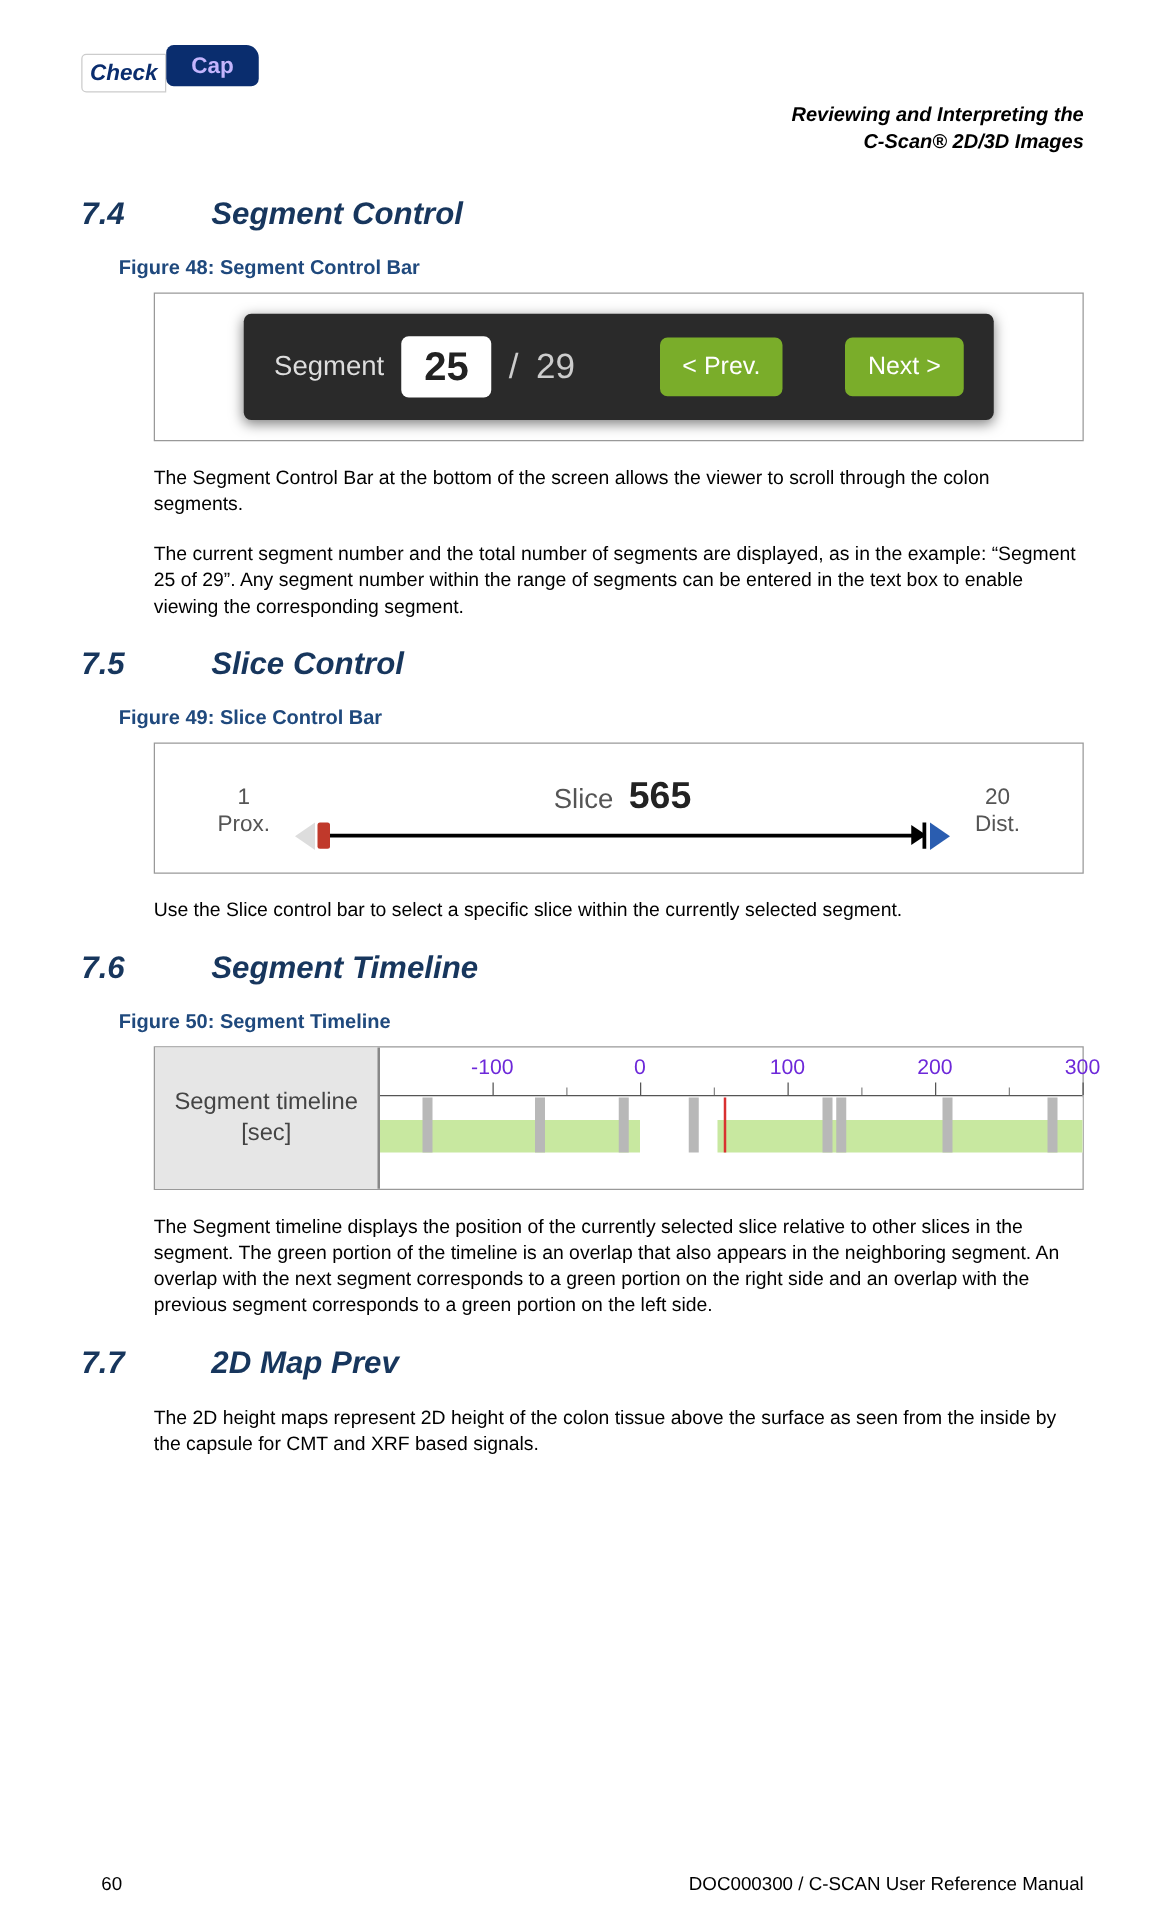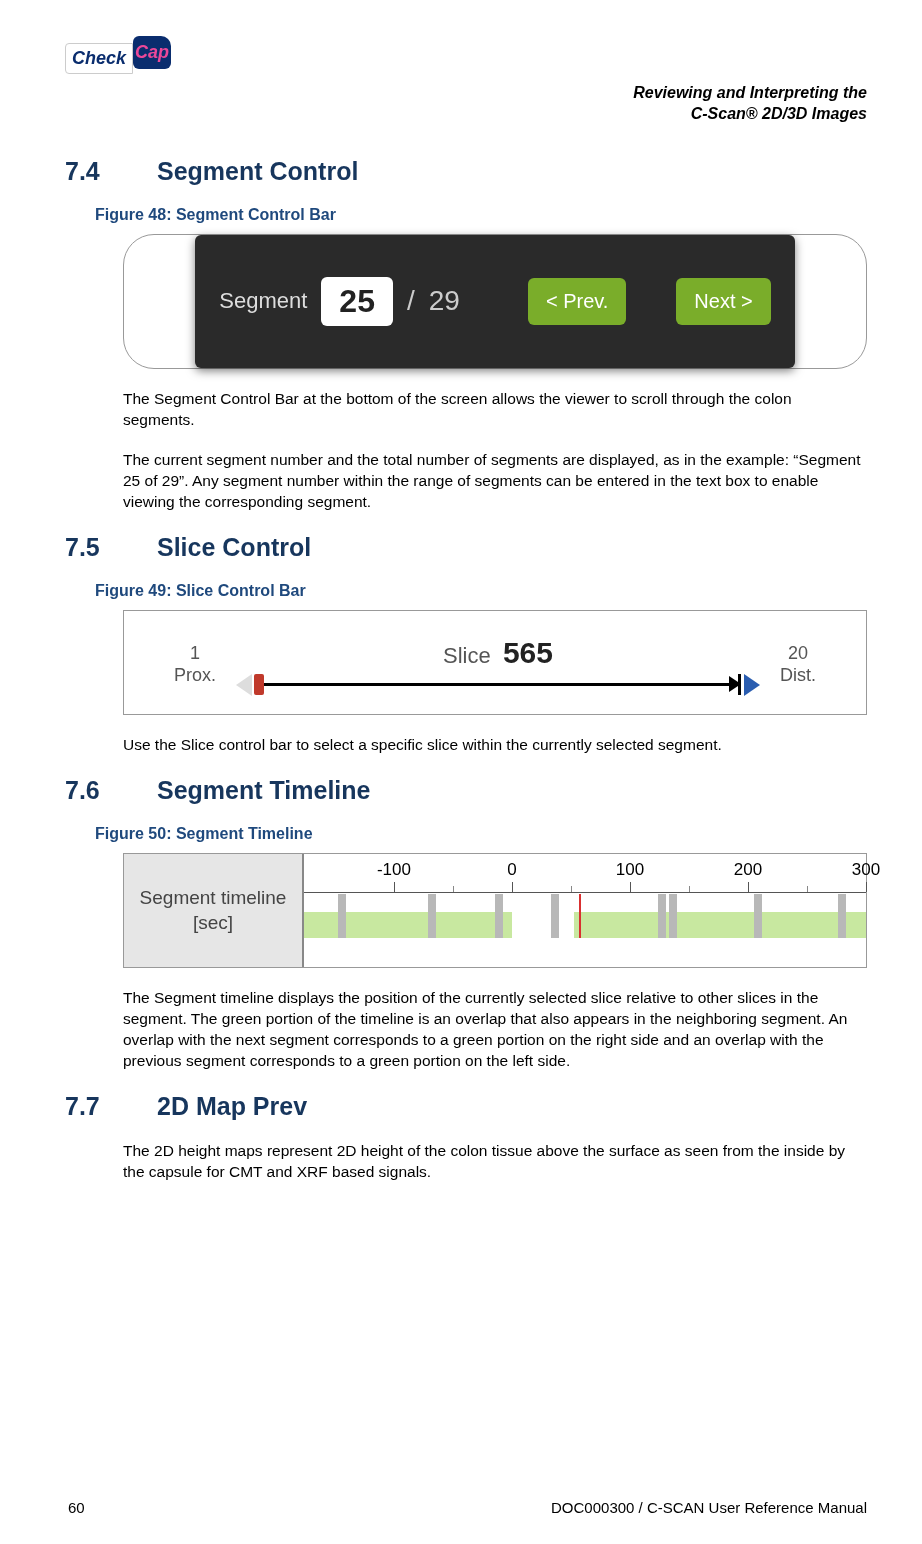--- a/index.html
+++ b/index.html
@@ -24,41 +24,41 @@
     color: #0a2d6e;
     font-weight: bold;
     font-style: italic;
     font-size: 18px;
     padding: 4px 6px;
     border: 1px solid #ccc;
     border-radius: 4px 0 0 4px;
   }
   .logo-cap {
     background: #0a2d6e;
-    color: #ec4899;
-    font-weight: bold;
-    font-style: italic;
+    color: #c4b5fd;
+    font-weight: bold;
     font-size: 18px;
-    padding: 6px 2px;
+    padding: 6px 20px;
     border-radius: 6px 10px 6px 6px;
     position: relative;
     top: -6px;
   }
   .doc-header {
     text-align: right;
     font-weight: bold;
     font-style: italic;
     font-size: 16px;
     line-height: 1.3;
     margin-bottom: 32px;
   }
   .section-heading {
     display: flex;
-    gap: 32px;
+    gap: 44px;
     margin-bottom: 20px;
+    font-style: italic;
   }
   .section-number {
     color: #17365d;
     font-family: Arial, sans-serif;
     font-weight: bold;
     font-size: 25px;
     width: 60px;
   }
   .section-title {
     color: #17365d;
@@ -83,29 +83,29 @@
   }
   .body-text {
     margin-left: 58px;
     font-size: 15.5px;
     line-height: 1.35;
     margin-bottom: 20px;
   }
   .footer {
     position: absolute;
     bottom: 28px;
-    left: 68px;
+    left: 81px;
     right: 55px;
     display: flex;
     justify-content: space-between;
     font-size: 15px;
     gap: 18px;
   }
   
-  .fig48 { height: 135px; display:flex; justify-content:center;border-radius:31px; }
+  .fig48 { height: 119px; display:flex; align-items:center; justify-content:center; }
   .seg-bar {
     background: #2a2a2a;
     border-radius: 6px;
     box-shadow: 0 3px 10px rgba(0,0,0,0.5);
     padding: 18px 24px;
     display: flex;
     align-items: center;
     gap: 14px;
   }
   .seg-label {
@@ -180,21 +180,21 @@
     display:flex;
     flex-direction:column;
     align-items:center;
     justify-content:center;
     font-size:19px;
     color:#444;
     line-height:1.3;
   }
   .tl-body { flex:1; position:relative; padding-top:6px; }
   .tl-ticks { position:relative; height:32px; }
-  .tl-tick-label { position:absolute; top:0; font-size:17px; color:#000000; transform:translateX(-50%); }
+  .tl-tick-label { position:absolute; top:0; font-size:17px; color:#6d28d9; transform:translateX(-50%); }
   .tl-tick-major { position:absolute; top:22px; width:1px; height:10px; background:#555; }
   .tl-tick-minor { position:absolute; top:26px; width:1px; height:6px; background:#888; }
   .tl-axis { position:absolute; top:32px; left:0; right:0; height:1px; background:#555; }
   .tl-track { position:absolute; top:40px; left:0; right:0; height:44px; background:#fff; }
   .tl-overlap-l { position:absolute; top:18px; left:0; height:26px; background:#c8e8a0; }
   .tl-overlap-r { position:absolute; top:18px; right:0; height:26px; background:#c8e8a0; }
   .tl-gray { position:absolute; top:0; width:8px; height:44px; background:#b8b8b8; }
   .tl-red { position:absolute; top:0; width:2px; height:44px; background:#d93030; }
 </style>
 </head>

